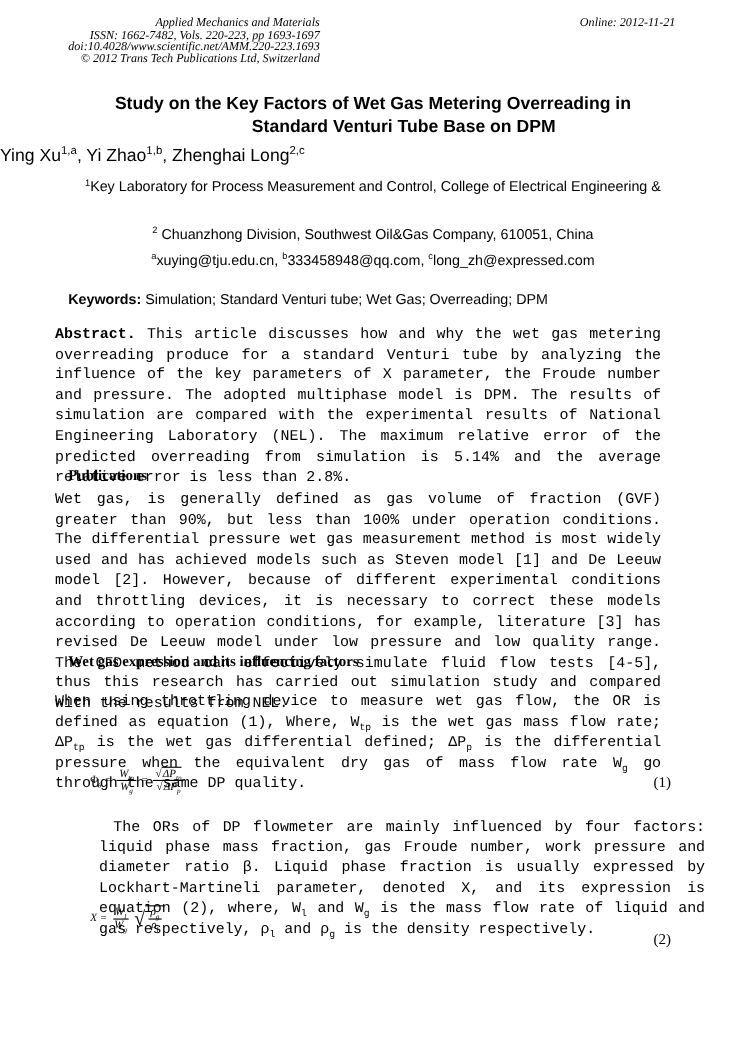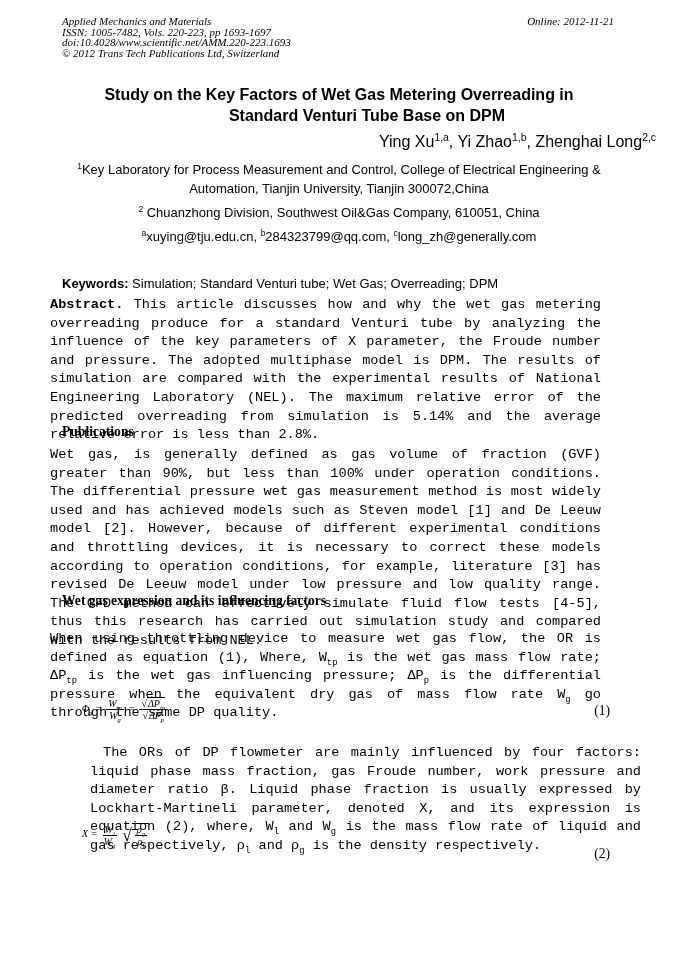--- a/index.html
+++ b/index.html
@@ -1,80 +1,79 @@
 <!DOCTYPE html>
 <html><head>
 <meta charset="utf-8">
 <style>
   html, body { margin:0; padding:0; background:#ffffff; }
   body { width:678px; height:959px; position:relative; overflow:hidden; color:#000; }
   .hdr { position:absolute; font-family:"Liberation Serif", serif; font-style:italic; font-size:11px; line-height:10.5px; }
-  #hdr-left { left:62px; top:16px; }
+  #hdr-left { left:62px; top:16px;text-align:right; }
   #hdr-right { right:64px; top:16px; }
   .title { position:absolute; left:0; width:678px; text-align:center; font-family:"Liberation Sans", sans-serif; font-weight:bold; font-size:16px; line-height:22px; }
-  .authors { position:absolute; left:0; width:656px; text-align:right; font-family:"Liberation Sans", sans-serif; font-size:16px; top:133px; }
+  .authors { position:absolute; left:0; width:656px; text-align:left; font-family:"Liberation Sans", sans-serif; font-size:16px; top:133px; }
   .affil { position:absolute; left:0; width:678px; text-align:center; font-family:"Liberation Sans", sans-serif; font-size:13px; line-height:19px; }
   sup { font-size:65%; vertical-align:super; line-height:0; }
   sub { font-size:65%; vertical-align:sub; line-height:0; }
-  .kw { position:absolute; left:62px; top:276px; font-family:"Liberation Sans", sans-serif; font-size:13px; }
+  .kw { position:absolute; left:62px; top:264px; font-family:"Liberation Sans", sans-serif; font-size:13px; }
   .para { position:absolute; left:50px; width:551px; font-family:Liberation Mono, monospace; font-size:13.6px; line-height:18.6px; text-align:justify; }
   .heading { position:absolute; left:62px; font-family:"Liberation Serif", serif; font-weight:bold; font-size:13.6px; }
   .eq { position:absolute; font-family:"Liberation Serif", serif; font-style:italic; font-size:10px; }
   .eqnum { position:absolute; right:68px; font-family:"Liberation Serif", serif; font-size:13.6px; }
   .frac { display:inline-flex; flex-direction:column; align-items:center; vertical-align:middle; margin:0 2px; }
   .frac .num { border-bottom:1px solid #000; padding:0 2px; line-height:11px; }
   .frac .den { padding:0 2px; line-height:11px; }
   .sqrt { border-top:1px solid #000; padding-left:1px; }
 </style>
 </head>
 <body>
 
 <div id="hdr-left" class="hdr">
   <div>Applied Mechanics and Materials</div>
-  <div>ISSN: 1005-7482, Vols. 220-223, pp 1693-1697</div>
+  <div>ISSN: 1662-7482, Vols. 220-223, pp 1693-1697</div>
   <div>doi:10.4028/www.scientific.net/AMM.220-223.1693</div>
   <div>© 2012 Trans Tech Publications Ltd, Switzerland</div>
 </div>
 <div id="hdr-right" class="hdr">Online: 2012-11-21</div>
 
 <div class="title" style="top:84px;">Study on the Key Factors of Wet Gas Metering Overreading in</div>
 <div class="title" style="top:105px;margin-left:28px;">Standard Venturi Tube Base on DPM</div>
 
 <div class="authors">
   <span>Ying Xu</span><sup>1,a</sup>,
   <span>Yi Zhao</span><sup>1,b</sup>,
   <span>Zhenghai Long</span><sup>2,c</sup>
 </div>
 
 <div class="affil" style="top:160px;">
   <sup>1</sup><span>Key Laboratory for Process Measurement and Control, College of Electrical Engineering &amp;</span><br>
-  <span>Automation, Tianjin University, Tianjin 300072,China</span>
 </div>
 <div class="affil" style="top:203px;">
   <sup>2</sup><span> Chuanzhong Division, Southwest Oil&amp;Gas Company, 610051, China</span>
 </div>
 <div class="affil" style="top:227px;">
-  <sup>a</sup><span>xuying@tju.edu.cn, </span><sup>b</sup><span>284323799@qq.com, </span><sup>c</sup><span>long_zh@generally.com</span>
+  <sup>a</sup><span>xuying@tju.edu.cn, </span><sup>b</sup><span>333458948@qq.com, </span><sup>c</sup><span>long_zh@expressed.com</span>
 </div>
 
 <div class="kw">
   <b>Keywords:</b><span> Simulation; Standard Venturi tube; Wet Gas; Overreading; DPM</span>
 </div>
 
 <div class="para" style="top:296px;">
   <b>Abstract.</b><span> This article discusses how and why the wet gas metering overreading produce for a standard Venturi tube by analyzing the influence of the key parameters of X parameter, the Froude number and pressure. The adopted multiphase model is DPM. The results of simulation are compared with the experimental results of National Engineering Laboratory (NEL). The maximum relative error of the predicted overreading from simulation is 5.14% and the average relative error is less than 2.8%.</span>
 </div>
 
 <div class="heading" style="top:424px;">Publications</div>
 <div class="para" style="top:446px;">Wet gas, is generally defined as gas volume of fraction (GVF) greater than 90%, but less than 100% under operation conditions. The differential pressure wet gas measurement method is most widely used and has achieved models such as Steven model [1] and De Leeuw model [2]. However, because of different experimental conditions and throttling devices, it is necessary to correct these models according to operation conditions, for example, literature [3] has revised De Leeuw model under low pressure and low quality range. The CFD method can effectively simulate fluid flow tests [4-5], thus this research has carried out simulation study and compared with the results from NEL.</div>
 
 <div class="heading" style="top:593px;">Wet gas expression and its influencing factors</div>
 
 <div class="para" style="top:630px;">
-  <span>When using throttling device to measure wet gas flow, the OR is defined as equation (1), Where, W</span><sub>tp</sub><span> is the wet gas mass flow rate; ΔP</span><sub>tp</sub><span> is the wet gas influencing pressure; ΔP</span><sub>p</sub><span> is the differential pressure when the equivalent dry gas of mass flow rate W</span><sub>g</sub><span> go through the same DP quality.</span>
+  <span>When using throttling device to measure wet gas flow, the OR is defined as equation (1), Where, W</span><sub>tp</sub><span> is the wet gas mass flow rate; ΔP</span><sub>tp</sub><span> is the wet gas differential defined; ΔP</span><sub>p</sub><span> is the differential pressure when the equivalent dry gas of mass flow rate W</span><sub>g</sub><span> go through the same DP quality.</span>
 </div>
 
 <div class="eq" style="left:82px; top:698px;">
   <span style="font-style:normal;">Φ</span><sub>g</sub> =
   <span class="frac">
     <span class="num"><span>W</span><sub>tp</sub></span>
     <span class="den"><span>W</span><sub>g</sub></span>
   </span> =
   <span class="frac">
     <span class="num">√<span class="sqrt"><span>ΔP</span><sub>tp</sub></span></span>

